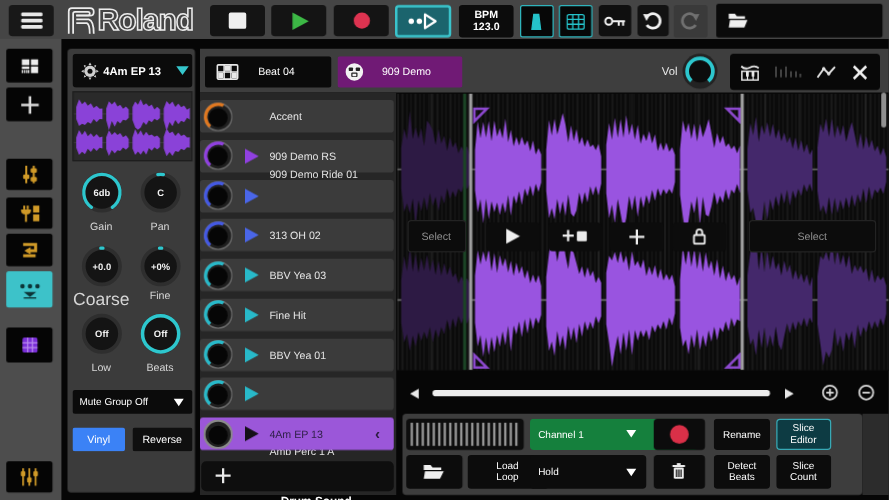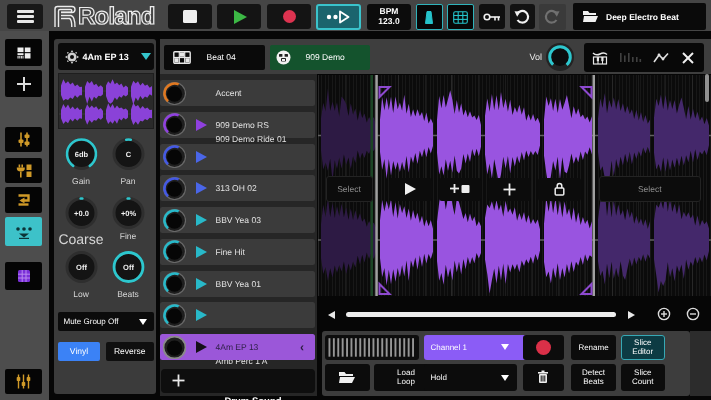--- a/index.html
+++ b/index.html
@@ -84,21 +84,20 @@
 <svg width="16" height="16" viewBox="0 0 16 16">
       <path d="M12.5,11 A5.8,5.8 0 1 1 12.9,5.2" fill="none" stroke="#707070" stroke-width="2.2"></path>
 <path d="M15.5,2.2 L9.7,2.6 L12.8,7.8 Z" fill="#707070"></path>
     </svg>
   </div>
 <div class="btn" style="left:573px;top:3px;width:133px;height:27px;background:#0a0a0a;border-radius:2px;">
 <svg class="abs" style="left:9px;top:6px" width="17" height="14" viewBox="0 0 17 14">
 <path d="M1,2 L6,2 L7.5,4 L14,4 L14,6 L1,6 Z" fill="#f0f0f0"></path>
 <path d="M2,7 L16,7 L13.5,13 L1,13 Z" fill="#f0f0f0"></path>
     </svg>
-<div class="abs" style="left:33px;top:0;height:27px;display:flex;align-items:center;color:#fff;font-size:8.5px;font-weight:bold;">Deep Electro Beat</div>
   </div>
 <div class="btn ctr" style="left:5px;top:39px;width:37px;height:27px;background:#050505;border-radius:2px;">
     <svg width="14" height="12" viewBox="0 0 14 12">
 <g fill="#ededed">
         <rect x="0.5" y="0.5" width="6" height="4.6"></rect>
         <rect x="7.8" y="0.5" width="5.7" height="4.6"></rect>
 <rect x="7.8" y="6.2" width="5.7" height="5.3"></rect>
 <rect x="0.5" y="6.2" width="6" height="2"></rect>
 <rect x="0.5" y="9" width="1.1" height="2.5"></rect>
         <rect x="2.3" y="9" width="1.1" height="2.5"></rect>
@@ -248,21 +247,21 @@
 <rect x="0.8" y="0.8" width="16.4" height="11.4" rx="1" fill="none" stroke="#e8e8e8" stroke-width="1.4"></rect>
 <line x1="6.3" y1="0.8" x2="6.3" y2="12.2" stroke="#e8e8e8" stroke-width="1.2"></line>
 <line x1="11.7" y1="0.8" x2="11.7" y2="12.2" stroke="#e8e8e8" stroke-width="1.2"></line>
 <line x1="0.8" y1="6.5" x2="17.2" y2="6.5" stroke="#e8e8e8" stroke-width="1.2"></line>
 <rect x="1.5" y="7.2" width="4" height="4.2" fill="#e8e8e8"></rect>
       <rect x="12.5" y="7.2" width="4" height="4.2" fill="#e8e8e8"></rect>
 <rect x="7" y="1.5" width="4" height="4.2" fill="#e8e8e8"></rect>
     </svg>
 <div class="abs" style="left:43px;top:0;height:25.5px;display:flex;align-items:center;color:#fff;font-size:8.5px;">Beat 04</div>
   </div>
-<div class="btn" style="left:269.5px;top:44.5px;width:100px;height:25.5px;background:#14532d;border-radius:2px;">
+<div class="btn" style="left:269.5px;top:44.5px;width:100px;height:25.5px;background:#701a75;border-radius:2px;">
 <svg class="abs" style="left:6px;top:5.5px" width="15" height="15" viewBox="0 0 15 15">
 <circle cx="7.5" cy="7.5" r="7" fill="#f2f2f2"></circle>
 <rect x="3" y="4" width="3.4" height="2.8" rx="0.6" fill="#222"></rect>
       <rect x="8.6" y="4" width="3.4" height="2.8" rx="0.6" fill="#222"></rect>
 <rect x="5" y="8" width="5" height="3.6" rx="0.8" fill="#222"></rect>
       <rect x="6" y="9" width="3" height="2" fill="#f2f2f2"></rect>
     </svg>
 <div class="abs" style="left:36px;top:0;height:25.5px;display:flex;align-items:center;color:#fff;font-size:8.5px;">909 Demo</div>
   </div>
 <div class="abs" style="left:512px;top:52px;width:30px;text-align:right;color:#ececec;font-size:9px;">Vol</div>
@@ -474,21 +473,21 @@
       <rect x="51.9" y="3.2" width="1.9" height="18.5" fill="#969696"></rect>
       <rect x="56.3" y="3.2" width="1.9" height="18.5" fill="#969696"></rect>
       <rect x="60.7" y="3.2" width="1.9" height="18.5" fill="#969696"></rect>
       <rect x="65.1" y="3.2" width="1.9" height="18.5" fill="#969696"></rect>
       <rect x="69.5" y="3.2" width="1.9" height="18.5" fill="#969696"></rect>
       <rect x="73.9" y="3.2" width="1.9" height="18.5" fill="#969696"></rect>
       <rect x="78.3" y="3.2" width="1.9" height="18.5" fill="#969696"></rect>
       <rect x="82.7" y="3.2" width="1.9" height="18.5" fill="#969696"></rect>
       <rect x="87.1" y="3.2" width="1.9" height="18.5" fill="#969696"></rect>
     </svg></div>
-<div class="btn" style="left:423.5px;top:334.5px;width:102px;height:25px;background:#8b5cf6;padding-left:32px;">
+<div class="btn" style="left:423.5px;top:334.5px;width:102px;height:25px;background:#15803d;padding-left:32px;">
 <div class="abs" style="left:7px;top:0;height:25px;display:flex;align-items:center;color:#fff;font-size:8px;">Channel 1</div>
 <div class="abs" style="left:77px;top:9.5px;width:0;height:0;border-left:4.5px solid transparent;border-right:4.5px solid transparent;border-top:6px solid #fff;"></div>
   </div>
 <div class="btn ctr" style="left:522.5px;top:334.5px;width:41.5px;height:25px;background:#0c0c0c;">
     <div style="width:15px;height:15px;background:#da3048;border-radius:50%"></div>
   </div>
 <div class="btn ctr" style="left:571px;top:334.5px;width:45px;height:25px;background:#0c0c0c;">
     <span style="color:#fff;font-size:8px;">Rename</span>
   </div>
 <div class="btn ctr" style="left:620.5px;top:334.5px;width:44.5px;height:25px;background:#0c0c0c;background:#0d3b43;border:1.5px solid #37a9b5;box-sizing:border-box;">

